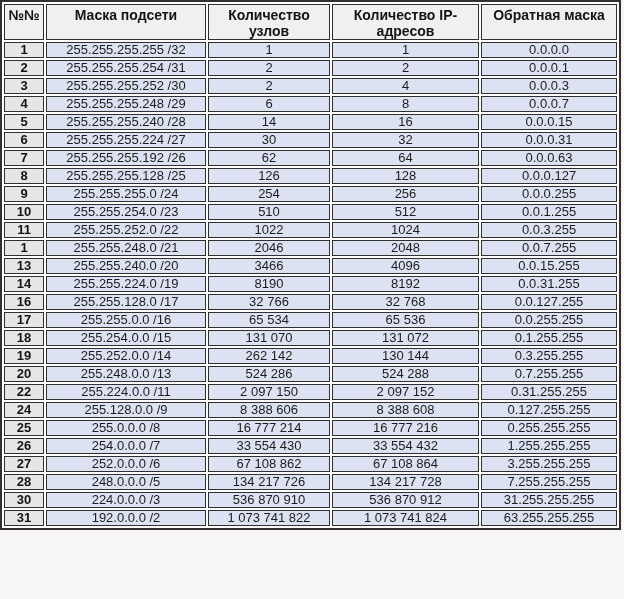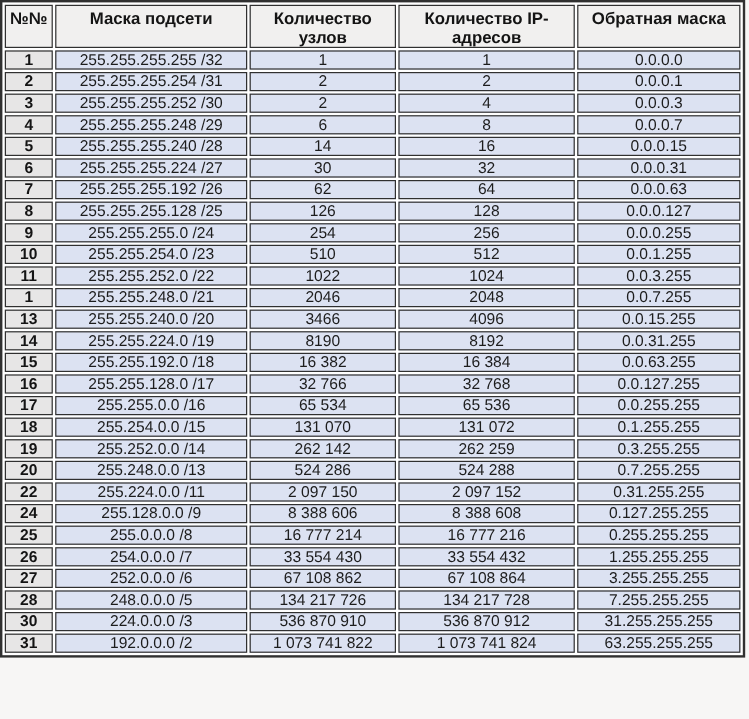--- a/index.html
+++ b/index.html
@@ -181,27 +181,20 @@
           <td>0.0.15.255</td>
         </tr>
         <tr>
           <th>14</th>
           <td>255.255.224.0 /19</td>
           <td>8190</td>
           <td>8192</td>
           <td>0.0.31.255</td>
         </tr>
         <tr>
-          <th>15</th>
-          <td>255.255.192.0 /18</td>
-          <td>16 382</td>
-          <td>16 384</td>
-          <td>0.0.63.255</td>
-        </tr>
-        <tr>
           <th>16</th>
           <td>255.255.128.0 /17</td>
           <td>32 766</td>
           <td>32 768</td>
           <td>0.0.127.255</td>
         </tr>
         <tr>
           <th>17</th>
           <td>255.255.0.0 /16</td>
           <td>65 534</td>
@@ -212,21 +205,21 @@
           <th>18</th>
           <td>255.254.0.0 /15</td>
           <td>131 070</td>
           <td>131 072</td>
           <td>0.1.255.255</td>
         </tr>
         <tr>
           <th>19</th>
           <td>255.252.0.0 /14</td>
           <td>262 142</td>
-          <td>262 259</td>
+          <td>130 144</td>
           <td>0.3.255.255</td>
         </tr>
         <tr>
           <th>20</th>
           <td>255.248.0.0 /13</td>
           <td>524 286</td>
           <td>524 288</td>
           <td>0.7.255.255</td>
         </tr>
         <tr>

